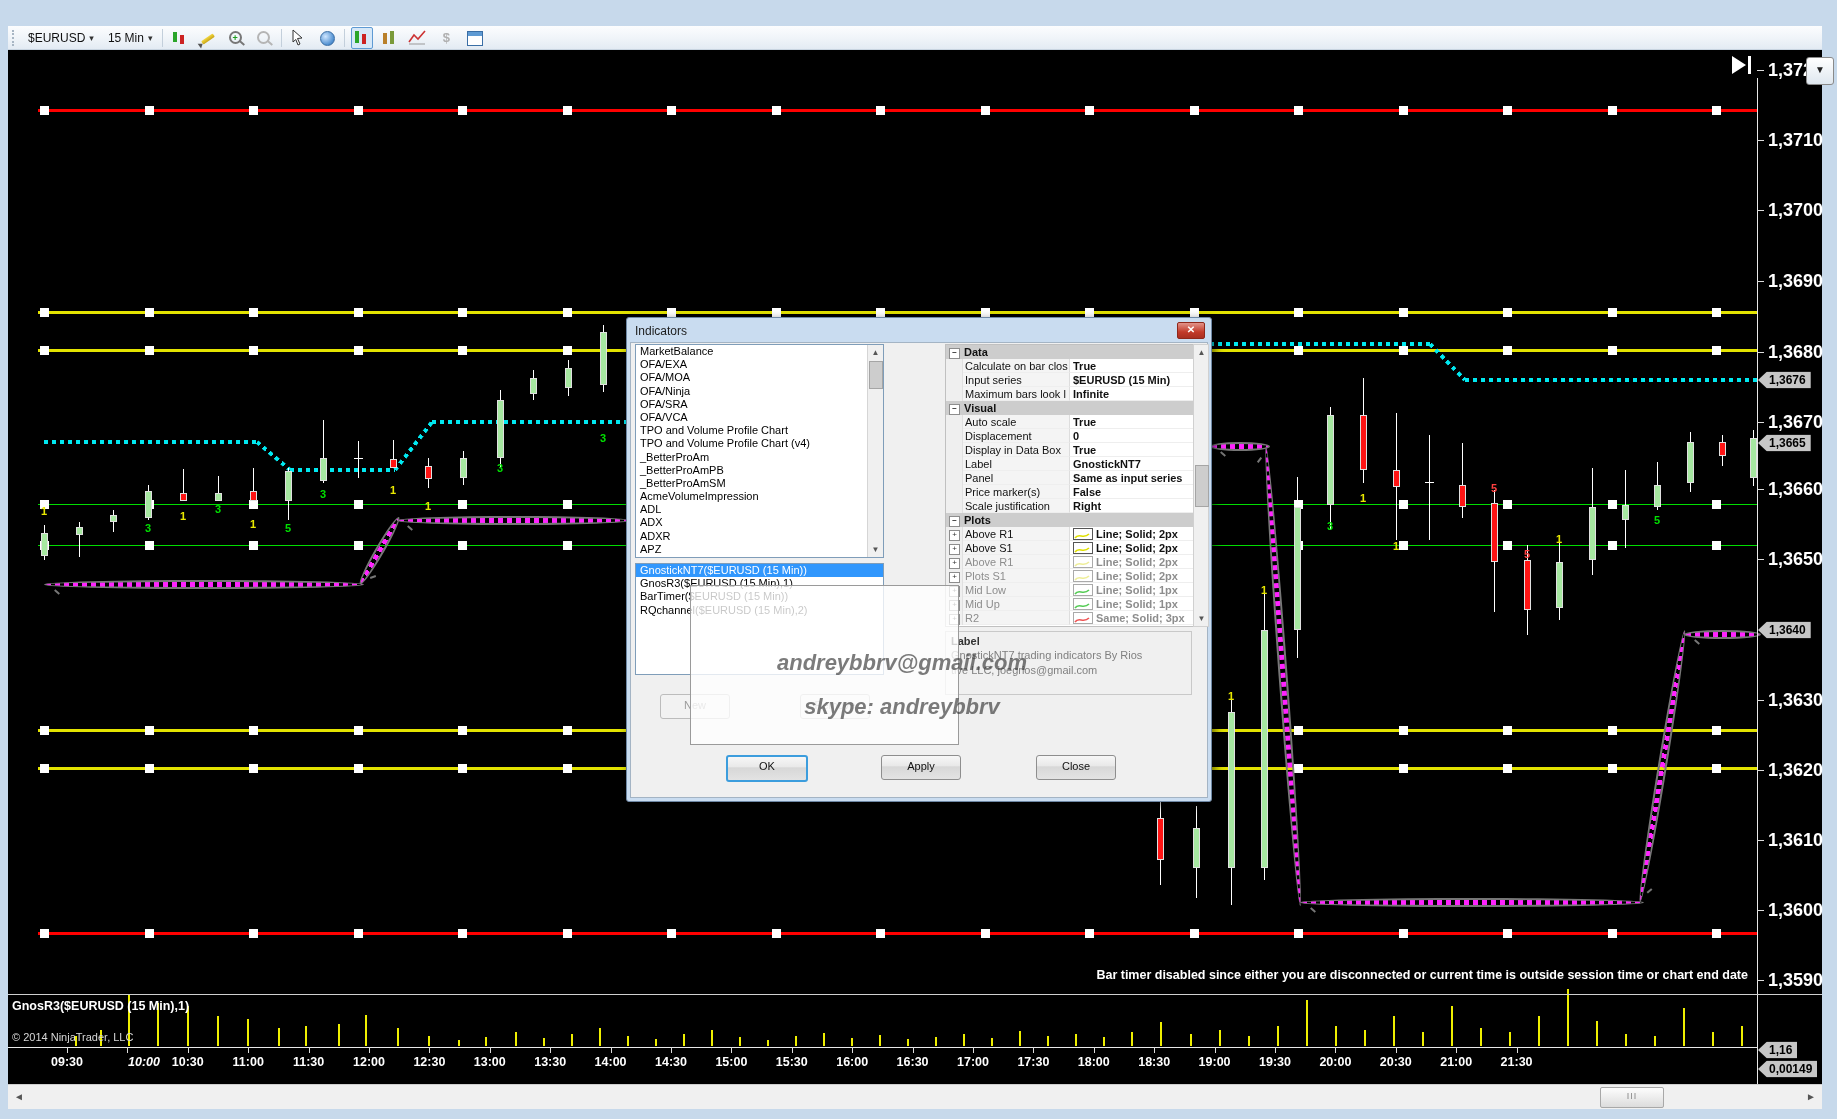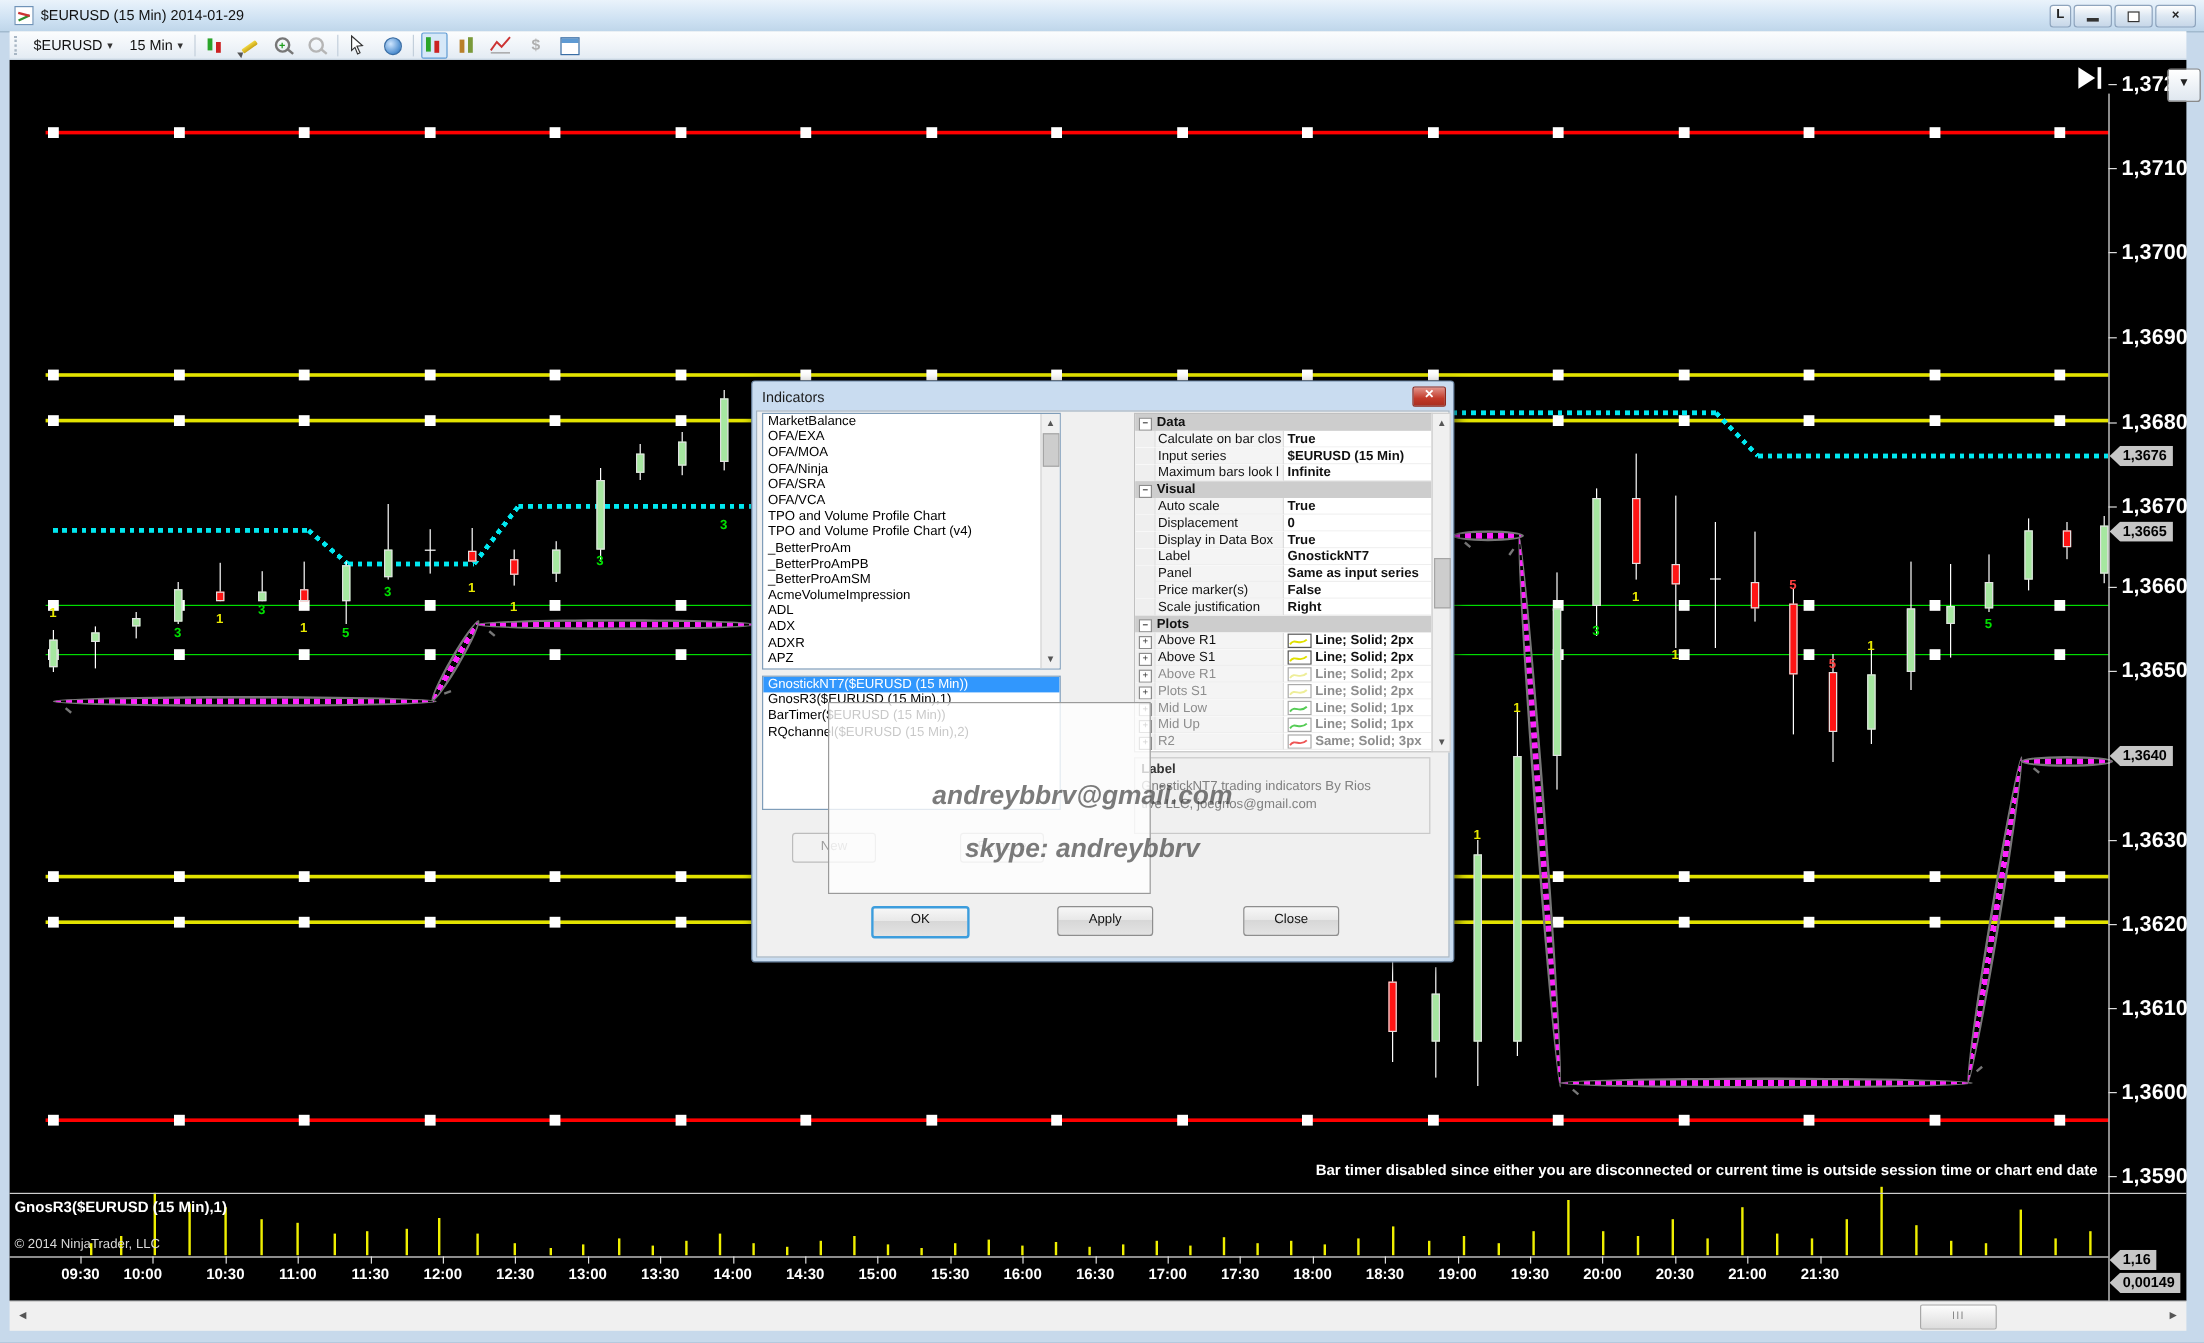--- a/index.html
+++ b/index.html
@@ -117,35 +117,20 @@
   
   #white-box{position:absolute;left:690px;top:585px;width:267px;height:158px;background:rgba(255,255,255,.78);
     border:1px solid #9a9a9a;z-index:11}
   .wm{position:absolute;z-index:12;font-style:italic;font-weight:bold;color:rgba(55,55,55,.66);white-space:nowrap;transform:translateX(-50%)}
 </style>
 </head>
 <body>
 
 <div id="stage">
 
-  <div id="titlebar">
-    <span class="app-icon">
-        <i></i>
-        <b></b>
-      </span>
-    <span id="title-text">$EURUSD (15 Min)  2014-01-29</span>
-    <div class="wbtn" style="left:1708px;width:16px">L</div>
-    <div class="wbtn" style="left:1728px;width:30px">
-        <span class="glyph-min"></span>
-      </div>
-    <div class="wbtn" style="left:1762px;width:30px">
-        <span class="glyph-rest"></span>
-      </div>
-    <div class="wbtn" style="left:1796px;width:32px;line-height:16px">×</div>
-  </div>
 
   <div id="toolbar">
     <span class="tb-grip"></span>
     <span class="tb-dd">
       <span>$EURUSD</span>
       <span class="tb-caret">▾</span>
     </span>
     <span class="tb-dd">
       <span>15 Min</span>
       <span class="tb-caret">▾</span>
@@ -549,21 +534,21 @@
       <div class="axis-dash" style="top: 980px;"></div>
       <div class="axis-label" style="top: 980px;">1,3590</div>
       <div class="pmark" style="top: 380px;">1,3676</div>
       <div class="pmark" style="top: 443px;">1,3665</div>
       <div class="pmark" style="top: 630px;">1,3640</div>
       <div class="pmark" style="top: 1050px;">1,16</div>
       <div class="pmark" style="top: 1069px;">0,00149</div>
       <div class="ttick" style="left: 67px;"></div>
       <div class="tlabel" style="left: 67px;">09:30</div>
       <div class="ttick" style="left: 127.4px;"></div>
-      <div class="tlabel" style="left: 119px;">10:00</div>
+      <div class="tlabel" style="left: 144px; font-style: italic;">10:00</div>
       <div class="ttick" style="left: 187.8px;"></div>
       <div class="tlabel" style="left: 187.8px;">10:30</div>
       <div class="ttick" style="left: 248.2px;"></div>
       <div class="tlabel" style="left: 248.2px;">11:00</div>
       <div class="ttick" style="left: 308.6px;"></div>
       <div class="tlabel" style="left: 308.6px;">11:30</div>
       <div class="ttick" style="left: 369px;"></div>
       <div class="tlabel" style="left: 369px;">12:00</div>
       <div class="ttick" style="left: 429.4px;"></div>
       <div class="tlabel" style="left: 429.4px;">12:30</div>

